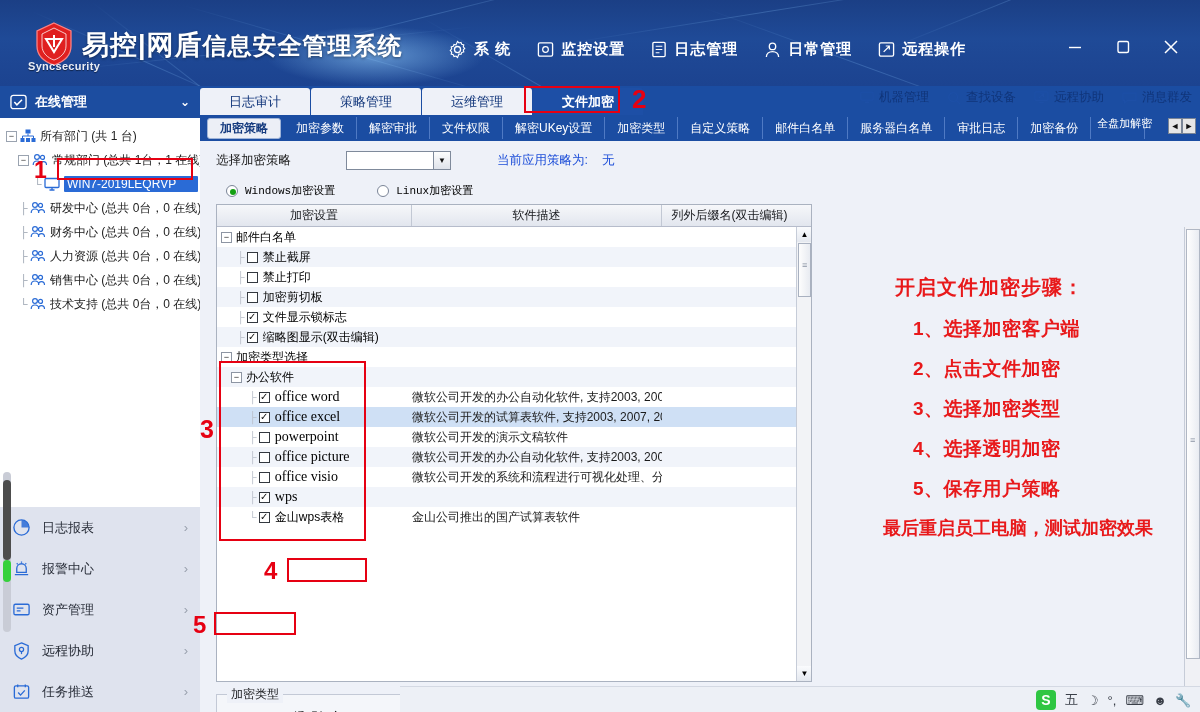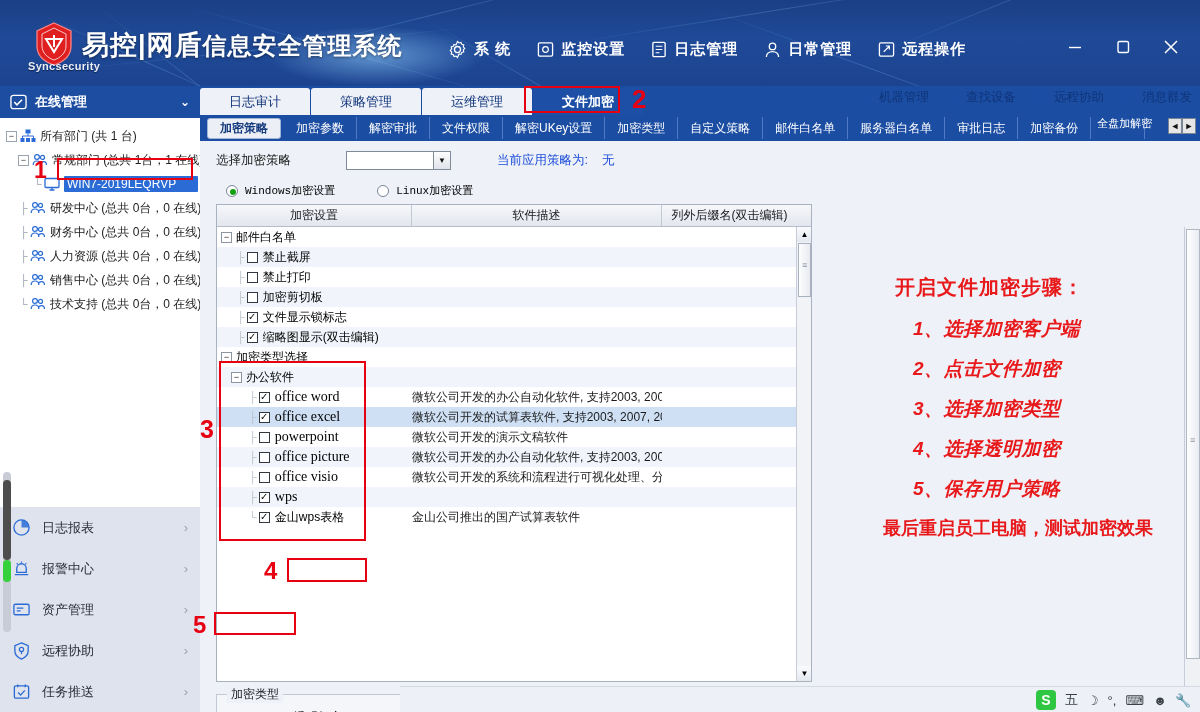--- a/index.html
+++ b/index.html
@@ -161,21 +161,21 @@
   .vscroll .thm::after{content:"≡"; position:absolute; left:3px; top:16px; font-size:9px; color:#8a93a3;}
 
   
   .grpbox { position:absolute; left:16px; top:553px; width:596px; height:45px; border:1px solid #c3c9d6; background:#f4f6fa; }
   .grpbox .legend { position:absolute; left:10px; top:-9px; background:#eef1f8; padding:0 4px; font-size:12px; color:#17181b; }
   .etypes { position:absolute; left:12px; top:14px; display:flex; align-items:center; }
 
   
   .ann { position:absolute; left:895px; top:222px; width:300px; color:#e8191b; font-weight:bold; line-height:1; }
   .ann .t1 { font-size:20px; letter-spacing:1px; margin-bottom:22px; }
-  .ann .st { font-size:19px; margin-bottom:21px; padding-left:18px; letter-spacing:.5px;font-style:italic;}
+  .ann .st { font-size:19px; margin-bottom:21px; padding-left:18px; letter-spacing:.5px;}
   .ann .t2 { font-size:18px; margin-top:8px; letter-spacing:0px; margin-left:-12px;}
 
   
   .rscroll { position:absolute; right:0; top:141px; width:16px; height:528px; background:#f0f1f5; border-left:1px solid #c6ccd8; }
   .rscroll .thm { position:absolute; left:1px; top:2px; width:14px; height:430px;
                   background:linear-gradient(90deg,#fefefe,#e9ecf2); border:1px solid #b0b7c4;}
   .rscroll .thm::after{content:"≡"; position:absolute; left:3px; top:205px; font-size:9px; color:#8a93a3;}
 
   
   .ime { position:absolute; right:8px; bottom:2px; display:flex; align-items:center; gap:9px; }

